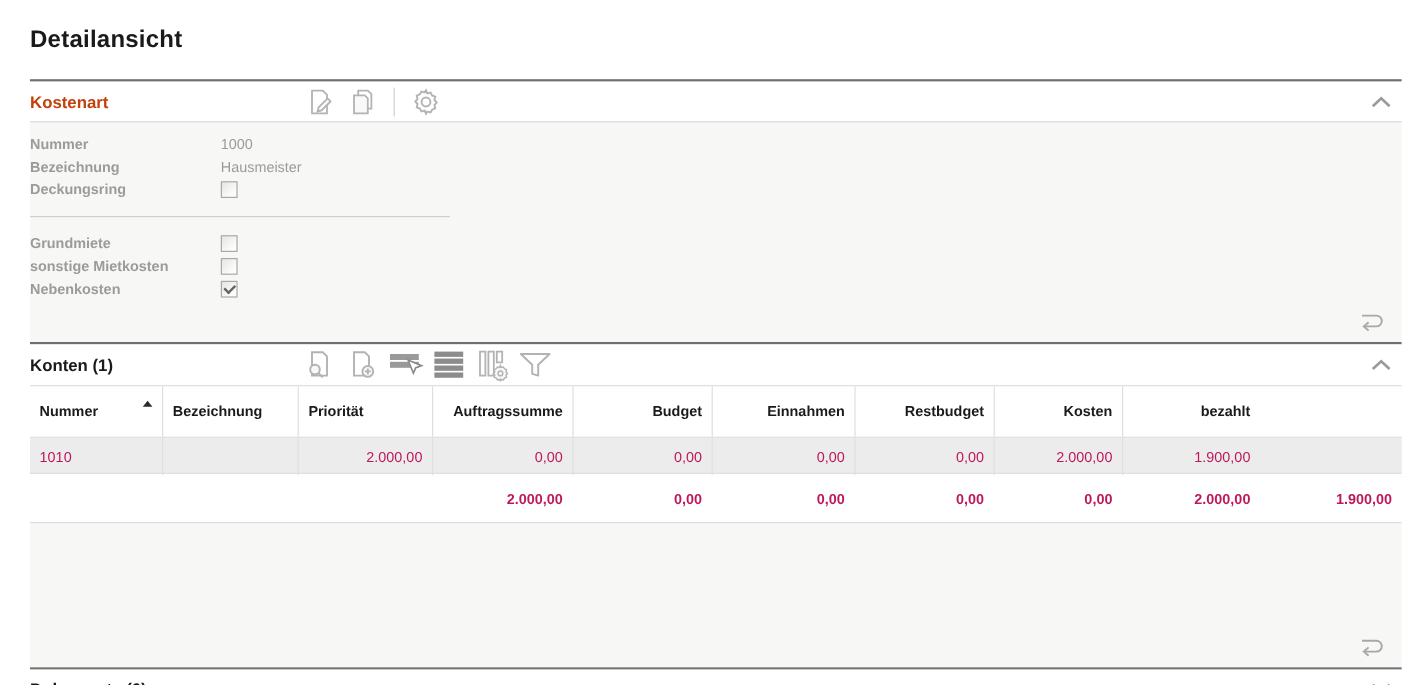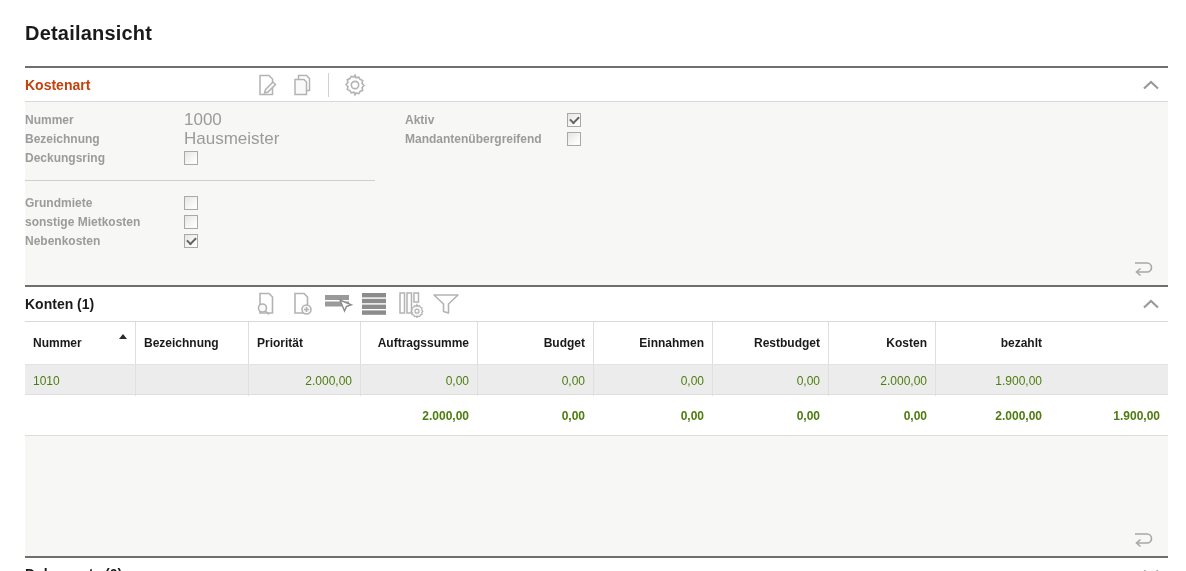--- a/index.html
+++ b/index.html
@@ -29,37 +29,37 @@
   .konten-body { height:235px; }
 
   
   .form-col { position:absolute; top:8px; }
   .form-col.left { left:0; }
   .form-col.right { left:380px; }
   .field-row { display:flex; align-items:center; height:19px; }
   .field-label { font-size:12px; font-weight:bold; color:#9b9b9b; }
   .left .field-label { width:159px; }
   .right .field-label { width:162px; }
-  .field-value { font-size:17px; color:#9b9b9b; }
+  .field-value { font-size:12px; color:#9b9b9b; }
   .form-divider { width:350px; border-bottom:1px solid #cfcfcf; margin:13px 0 12px 0; }
 
   .checkbox { width:14px; height:14px; border:1px solid #a9a9a9; background:linear-gradient(135deg,#e5e5e2 0%,#fdfdfd 80%); display:inline-block; position:relative; }
   .checkbox.checked::after { content:""; position:absolute; left:2px; top:2px; width:7px; height:4px; border-left:2px solid #636363; border-bottom:2px solid #636363; transform:rotate(-45deg); }
 
   .return-btn { position:absolute; right:13px; bottom:6px; width:26px; height:22px; cursor:pointer; }
 
   
   .grid { display:grid; grid-template-columns:110px 113px 112px 117px 116px 119px 116px 107px 115px 118px; }
   .tbl-head { background:#fff; height:42px; align-items:center; }
   .th { font-size:12px; font-weight:bold; color:#1a1a1a; padding:0 8px; height:42px; display:flex; align-items:center; cursor:pointer; }
   .th.num, .td.num { justify-content:flex-end; text-align:right; }
   .th + .th, .td + .td { border-left:1px solid #dedede; }
   .sort-asc { width:0; height:0; border-left:4px solid transparent; border-right:4px solid transparent; border-bottom:5px solid #2b2b2b; margin-left:auto; margin-bottom:14px; }
   .tbl-row { background:#ececec; height:31px; border-top:1px solid #e2e2e2; border-bottom:1px solid #dedede; align-items:center; cursor:pointer; }
-  .td { font-size:12px; color:#4d7c0f; padding:12px 8px; height:31px; display:flex; align-items:center; }
+  .td { font-size:12px; color:#be185d; padding:12px 8px; height:31px; display:flex; align-items:center; }
   .tbl-row .td + .td { border-left:1px solid #e0e0e0; }
   .tbl-total { background:#fff; height:41px; align-items:center; border-bottom:1px solid #dcdcdc; }
   .tbl-total .td { font-weight:bold; height:41px; border-left:none; }
 
   
   .dok-header { height:33px; border-bottom:1px solid #d9d9d9; }
 
   svg { display:block; }
 </style>
 </head>
@@ -133,30 +133,20 @@
           <div class="field-row">
             <span class="field-label">sonstige Mietkosten</span>
             <span class="checkbox"></span>
           </div>
           <div class="field-row">
             <span class="field-label">Nebenkosten</span>
             <span class="checkbox checked"></span>
           </div>
         </div>
 
-        <div class="form-col right">
-          <div class="field-row">
-            <span class="field-label">Aktiv</span>
-            <span class="checkbox checked"></span>
-          </div>
-          <div class="field-row">
-            <span class="field-label">Mandantenübergreifend</span>
-            <span class="checkbox"></span>
-          </div>
-        </div>
 
         <div class="return-btn">
           <span>
             <svg width="26" height="22" viewBox="0 0 26 22" fill="none" stroke="#a8a8a8" stroke-width="1.6">
               <path d="M6 6h12a4.5 4.5 0 0 1 0 9H8"></path>
               <path d="M11.5 11.5 7.5 15l4 3.5"></path>
             </svg>
           </span>
         </div>
       </div>

